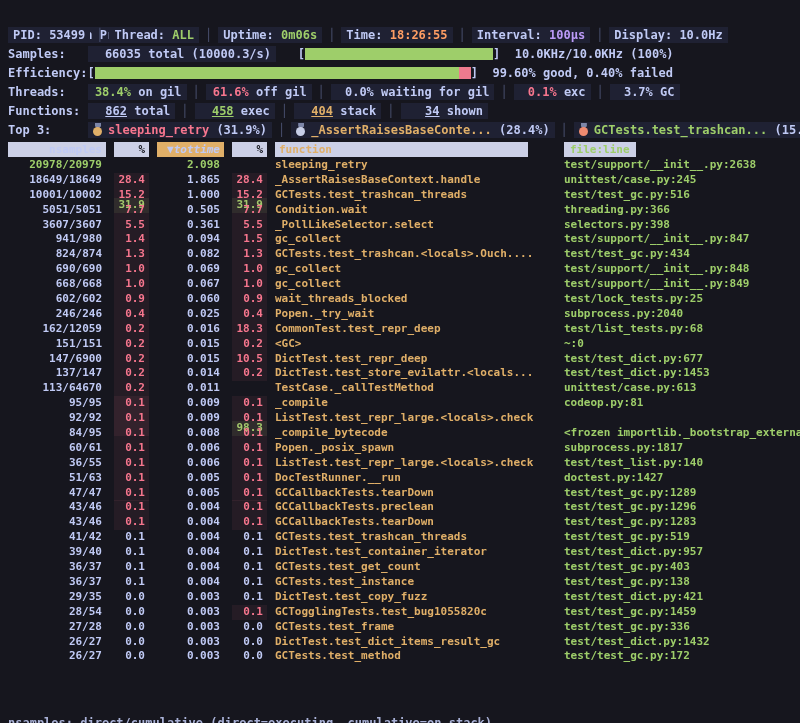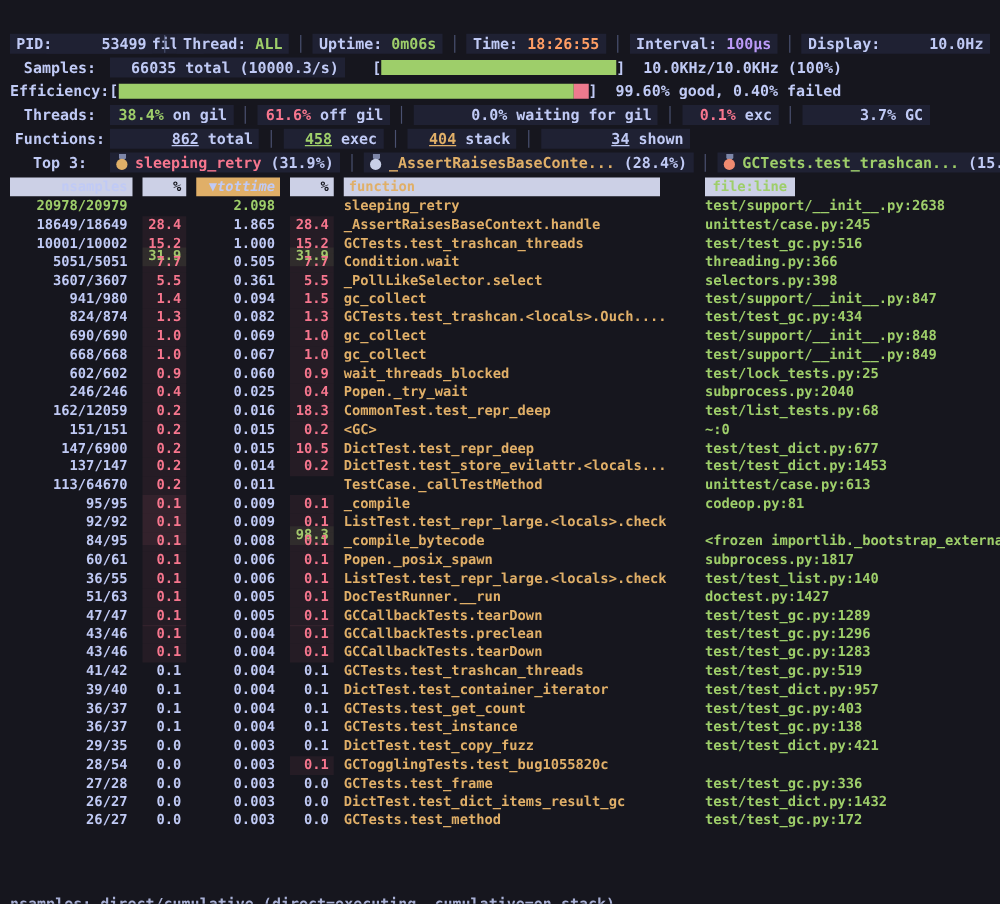--- a/index.html
+++ b/index.html
@@ -9,22 +9,22 @@
   }
   html,body{margin:0;padding:0;}
   body{
     width:800px;height:723px;overflow:hidden;background:var(--bg);color:var(--fg);
     font-family:"DejaVu Sans Mono", monospace;font-size:12px;font-weight:bold;
   }
   .app{padding:7px 0 0 8px;}
   .line{height:19px;line-height:19px;white-space:pre;}
   .seg{background:var(--segbg);padding:1px 5px;}
   .sep{color:var(--sep);margin:0 6px;}
-  .linelabel{display:inline-block;width:80px;text-align:center;}
-  .x-fg{color:var(--fg);margin-left:32px;} .x-green{color:var(--green);} .x-red{color:var(--red);}
+  .linelabel{display:inline-block;width:80px;}
+  .x-fg{color:var(--fg);} .x-green{color:var(--green);} .x-red{color:var(--red);}
   .x-orange{color:var(--orange);} .x-yellow{color:var(--yellow);} .x-purple{color:var(--purple);}
   .num{display:inline-block;text-align:right;}
   .num-th{min-width:38px;} .num-fn{min-width:34px;text-decoration:underline;} .num-smp{min-width:48px;}
   .bracket{color:var(--fg);}
   .bar{display:inline-block;height:12px;vertical-align:middle;position:relative;top:-1px;background:transparent;font-size:0;}
   .bar .fill{display:inline-block;height:12px;}
   .fill.good{background:var(--green);}
   .fill.bad{background:#ee7a8e;}
   .samples-bar{width:188px;}
   .eff-bar{width:376px;}
@@ -101,21 +101,21 @@
         <div class="trow"><span class="c-ns">36/55</span><span class="c-p1 p-red">0.1</span><span class="c-tt">0.006</span><span class="c-p2 p-red">0.1</span><span class="c-fn">ListTest.test_repr_large.&lt;locals&gt;.check</span><span class="c-file">test/test_list.py:140</span></div>
         <div class="trow"><span class="c-ns">51/63</span><span class="c-p1 p-red">0.1</span><span class="c-tt">0.005</span><span class="c-p2 p-red">0.1</span><span class="c-fn">DocTestRunner.__run</span><span class="c-file">doctest.py:1427</span></div>
         <div class="trow"><span class="c-ns">47/47</span><span class="c-p1 p-red">0.1</span><span class="c-tt">0.005</span><span class="c-p2 p-red">0.1</span><span class="c-fn">GCCallbackTests.tearDown</span><span class="c-file">test/test_gc.py:1289</span></div>
         <div class="trow"><span class="c-ns">43/46</span><span class="c-p1 p-red">0.1</span><span class="c-tt">0.004</span><span class="c-p2 p-red">0.1</span><span class="c-fn">GCCallbackTests.preclean</span><span class="c-file">test/test_gc.py:1296</span></div>
         <div class="trow"><span class="c-ns">43/46</span><span class="c-p1 p-red">0.1</span><span class="c-tt">0.004</span><span class="c-p2 p-red">0.1</span><span class="c-fn">GCCallbackTests.tearDown</span><span class="c-file">test/test_gc.py:1283</span></div>
         <div class="trow"><span class="c-ns">41/42</span><span class="c-p1 p-fg">0.1</span><span class="c-tt">0.004</span><span class="c-p2 p-fg">0.1</span><span class="c-fn">GCTests.test_trashcan_threads</span><span class="c-file">test/test_gc.py:519</span></div>
         <div class="trow"><span class="c-ns">39/40</span><span class="c-p1 p-fg">0.1</span><span class="c-tt">0.004</span><span class="c-p2 p-fg">0.1</span><span class="c-fn">DictTest.test_container_iterator</span><span class="c-file">test/test_dict.py:957</span></div>
         <div class="trow"><span class="c-ns">36/37</span><span class="c-p1 p-fg">0.1</span><span class="c-tt">0.004</span><span class="c-p2 p-fg">0.1</span><span class="c-fn">GCTests.test_get_count</span><span class="c-file">test/test_gc.py:403</span></div>
         <div class="trow"><span class="c-ns">36/37</span><span class="c-p1 p-fg">0.1</span><span class="c-tt">0.004</span><span class="c-p2 p-fg">0.1</span><span class="c-fn">GCTests.test_instance</span><span class="c-file">test/test_gc.py:138</span></div>
         <div class="trow"><span class="c-ns">29/35</span><span class="c-p1 p-fg">0.0</span><span class="c-tt">0.003</span><span class="c-p2 p-fg">0.1</span><span class="c-fn">DictTest.test_copy_fuzz</span><span class="c-file">test/test_dict.py:421</span></div>
-        <div class="trow"><span class="c-ns">28/54</span><span class="c-p1 p-fg">0.0</span><span class="c-tt">0.003</span><span class="c-p2 p-red">0.1</span><span class="c-fn">GCTogglingTests.test_bug1055820c</span></div>
+        <div class="trow"><span class="c-ns">28/54</span><span class="c-p1 p-fg">0.0</span><span class="c-tt">0.003</span><span class="c-p2 p-red">0.1</span><span class="c-fn">GCTogglingTests.test_bug1055820c</span><span class="c-file">test/test_gc.py:1459</span></div>
         <div class="trow"><span class="c-ns">27/28</span><span class="c-p1 p-fg">0.0</span><span class="c-tt">0.003</span><span class="c-p2 p-fg">0.0</span><span class="c-fn">GCTests.test_frame</span><span class="c-file">test/test_gc.py:336</span></div>
         <div class="trow"><span class="c-ns">26/27</span><span class="c-p1 p-fg">0.0</span><span class="c-tt">0.003</span><span class="c-p2 p-fg">0.0</span><span class="c-fn">DictTest.test_dict_items_result_gc</span><span class="c-file">test/test_dict.py:1432</span></div>
         <div class="trow"><span class="c-ns">26/27</span><span class="c-p1 p-fg">0.0</span><span class="c-tt">0.003</span><span class="c-p2 p-fg">0.0</span><span class="c-fn">GCTests.test_method</span><span class="c-file">test/test_gc.py:172</span></div>
       </div>
   </div>
 
   <div class="footer">
     <div>nsamples: direct/cumulative (direct=executing, cumulative=on stack)</div>
     
   </div>

